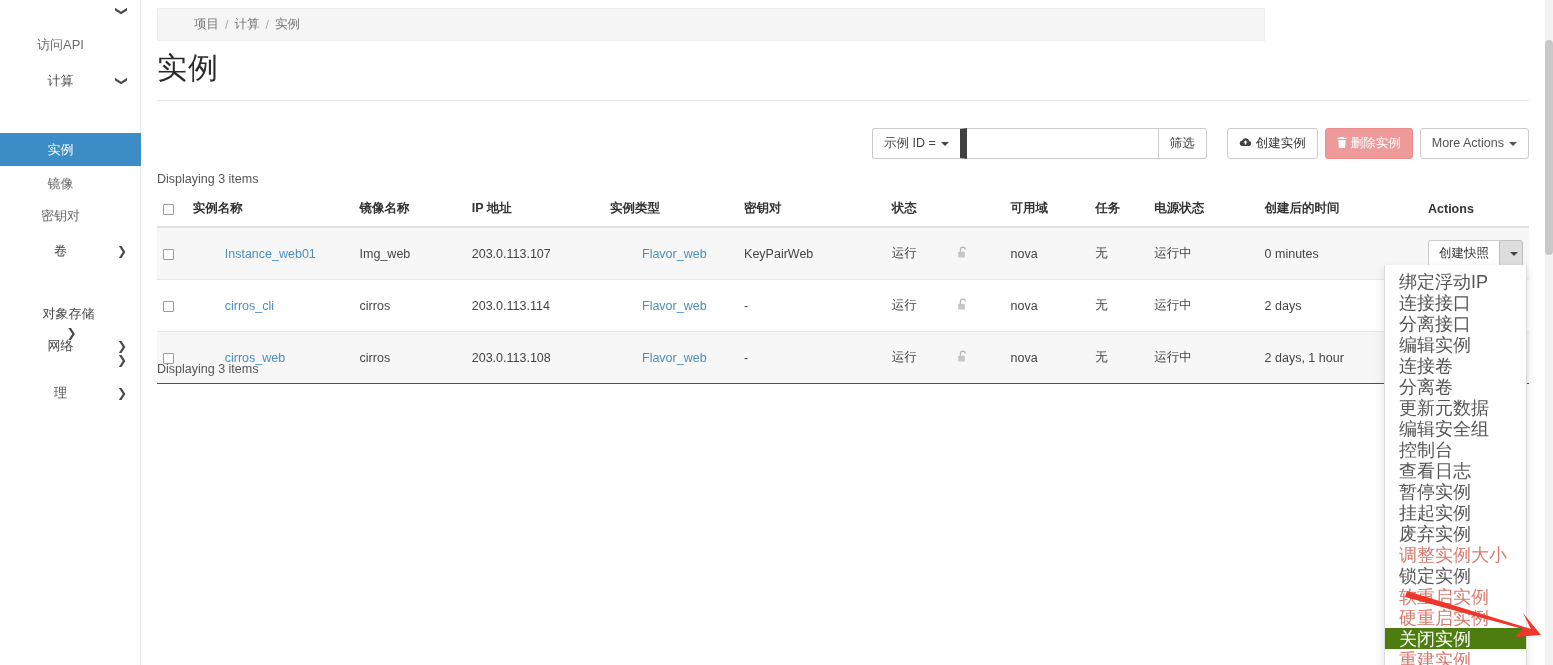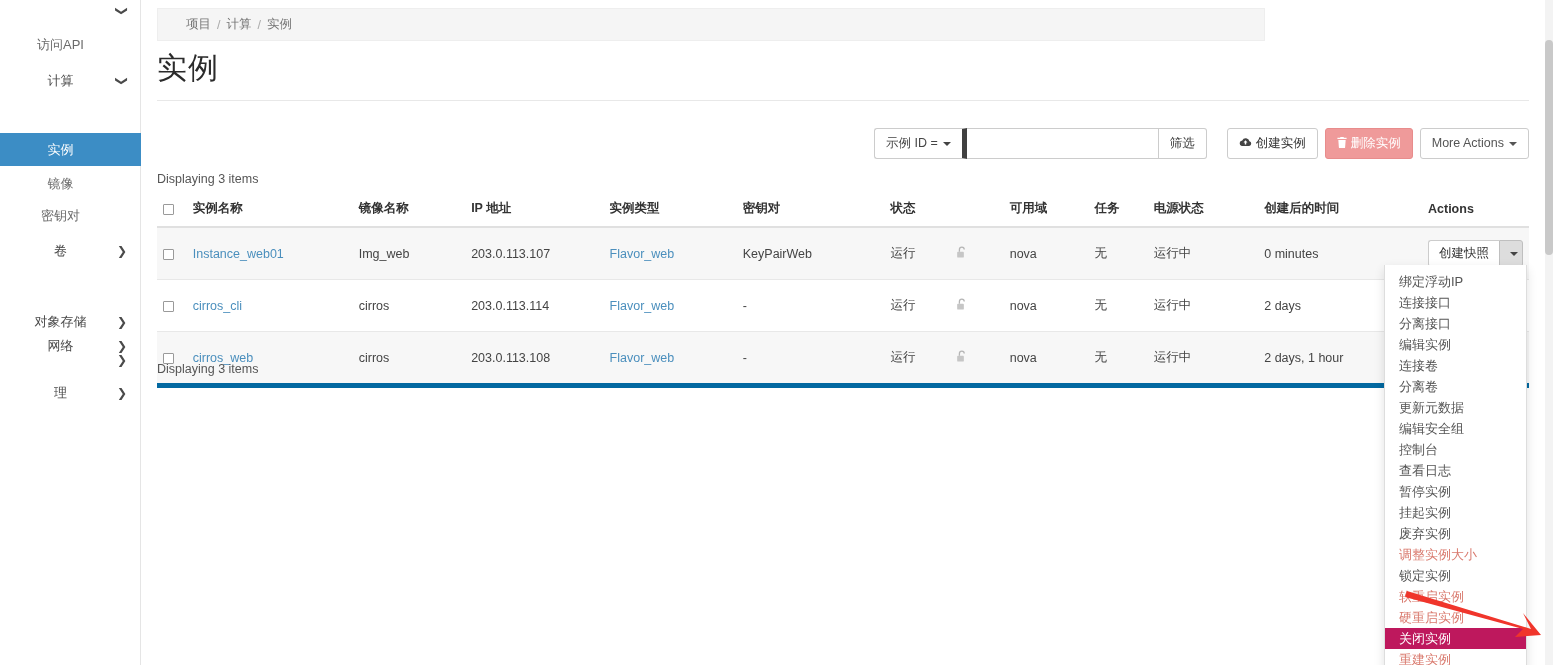--- a/index.html
+++ b/index.html
@@ -48,21 +48,21 @@
     position: absolute; left: 141px; top: 0;
     width: 1404px; height: 665px;
     background: #ffffff;
   }
   #breadcrumb {
     position: absolute; left: 16px; top: 8px;
     width: 1108px; height: 33px;
     background: #f5f5f5;
     border: 1px solid #eeeeee;
     display: flex; align-items: center;
-    padding-left: 28px;
+    padding-left: 36px;
     font-size: 12.5px; color: #777777;
   }
   #breadcrumb .crumb { color: #777777; }
   #breadcrumb .sep { margin: 0 6px; color: #aaaaaa; }
 
   #page-title {
     position: absolute; left: 16px; top: 48px;
     font-size: 30px; font-weight: normal;
     color: #2b2b2b; letter-spacing: 1px;
   }
@@ -78,21 +78,21 @@
     display: flex; align-items: stretch;
   }
   .btn {
     display: inline-flex; align-items: center; justify-content: center;
     height: 31px; padding: 0 11px;
     font-size: 12.5px; line-height: 1;
     border: 1px solid #cccccc;
     background: #ffffff; color: #333333;
     border-radius: 3px; cursor: pointer; white-space: nowrap;
   }
-  .btn.filter-sel { border-radius: 3px 0 0 3px; border-right: 5px solid #404040; color: #444; justify-content: flex-end; }
+  .btn.filter-sel { border-radius: 3px 0 0 3px; border-right: 7px solid #404040; color: #444; justify-content: flex-end; }
   .filter-input {
     width: 192px; height: 31px;
     border: 1px solid #cccccc; border-left: none;
     border-radius: 0;
     padding: 0 8px; font-size: 12.5px;
     outline: none; background: #ffffff; color: #333;
     font-family: "Liberation Sans", sans-serif;
   }
   .btn.filter-go { border-radius: 0 3px 3px 0; border-left: none; margin-right: 20px; }
   .btn.create { margin-right: 7px; }
@@ -129,22 +129,22 @@
     padding: 4px 6px 9px 6px;
     border-bottom: 2px solid #e0e0e0;
     white-space: nowrap;
   }
   #inst-table tbody td {
     padding: 12px 6px; color: #444444;
     border-bottom: 1px solid #e8e8e8;
     white-space: nowrap; vertical-align: middle;
   }
   #inst-table tbody tr.striped td { background: #f7f7f7; }
-  #inst-table tbody tr:last-child td { border-bottom: 5px solid #0369a1; }
-  .lnk { color: #4b8fbd; text-decoration: none; cursor: pointer; }
+  #inst-table tbody tr:last-child td { border-bottom: 1px solid #0369a1; }
+  .lnk { color: #4b8fbd; text-decoration: none; cursor: pointer; margin-left: 32px; }
   .cb {
     display: inline-block; width: 11px; height: 11px;
     border: 1px solid #9a9a9a; border-radius: 1px;
     background: #ffffff; vertical-align: middle; cursor: pointer;
   }
   .col-cb { width: 30px; }
   .col-name { width: 168px; }
   .col-img { width: 114px; }
   .col-ip { width: 140px; }
   .col-flavor { width: 135px; }
@@ -182,25 +182,25 @@
     width: 143px;
     background: #ffffff;
     border: 1px solid #dddddd;
     border-top: none;
     box-shadow: 0 4px 10px rgba(0,0,0,.12);
     padding: 6px 0 0 0;
     z-index: 40;
   }
   .menu-item {
     display: block; padding: 3.5px 14px;
-    font-size: 13px; line-height: 14px;
+    font-size: 18px; line-height: 14px;
     color: #555555; white-space: nowrap; cursor: pointer;
   }
   .menu-item.danger { color: #d9796d; }
-  .menu-item.highlight { background: #be185d; color: #ffffff; }
+  .menu-item.highlight { background: #4d7c0f; color: #ffffff; }
 
   
   #arrow-anno {
     position: absolute; left: 1262px; top: 585px;
     width: 150px; height: 60px; z-index: 60; pointer-events: none;
   }
   
   #scroll-track {
     position: absolute; right: 0; top: 0;
     width: 8px; height: 665px; background: #f3f3f3;
@@ -242,21 +242,21 @@
         <span class="nav-chev"></span>
       </div>
       <div class="nav-row group" style="top: 235px; height: 32px;">
         <span class="nav-label">卷</span>
         <span class="nav-chev">❯</span>
       </div>
       <div class="nav-row group" style="top: 292px; height: 32px; margin-top: 38px;">
         <span class="nav-label">网络</span>
         <span class="nav-chev">❯</span>
       </div>
-      <div class="nav-row group" style="top: 305px; height: 34px;">
+      <div class="nav-row group" style="top: 305px; height: 34px; flex-direction: column;">
         <span class="nav-label">对象存储</span>
         <span class="nav-chev">❯</span>
       </div>
       <div class="nav-row group" style="top: 344px; height: 32px;">
         <span class="nav-label"></span>
         <span class="nav-chev">❯</span>
       </div>
       <div class="nav-row group" style="top: 377px; height: 32px;">
         <span class="nav-label">理</span>
         <span class="nav-chev">❯</span>

